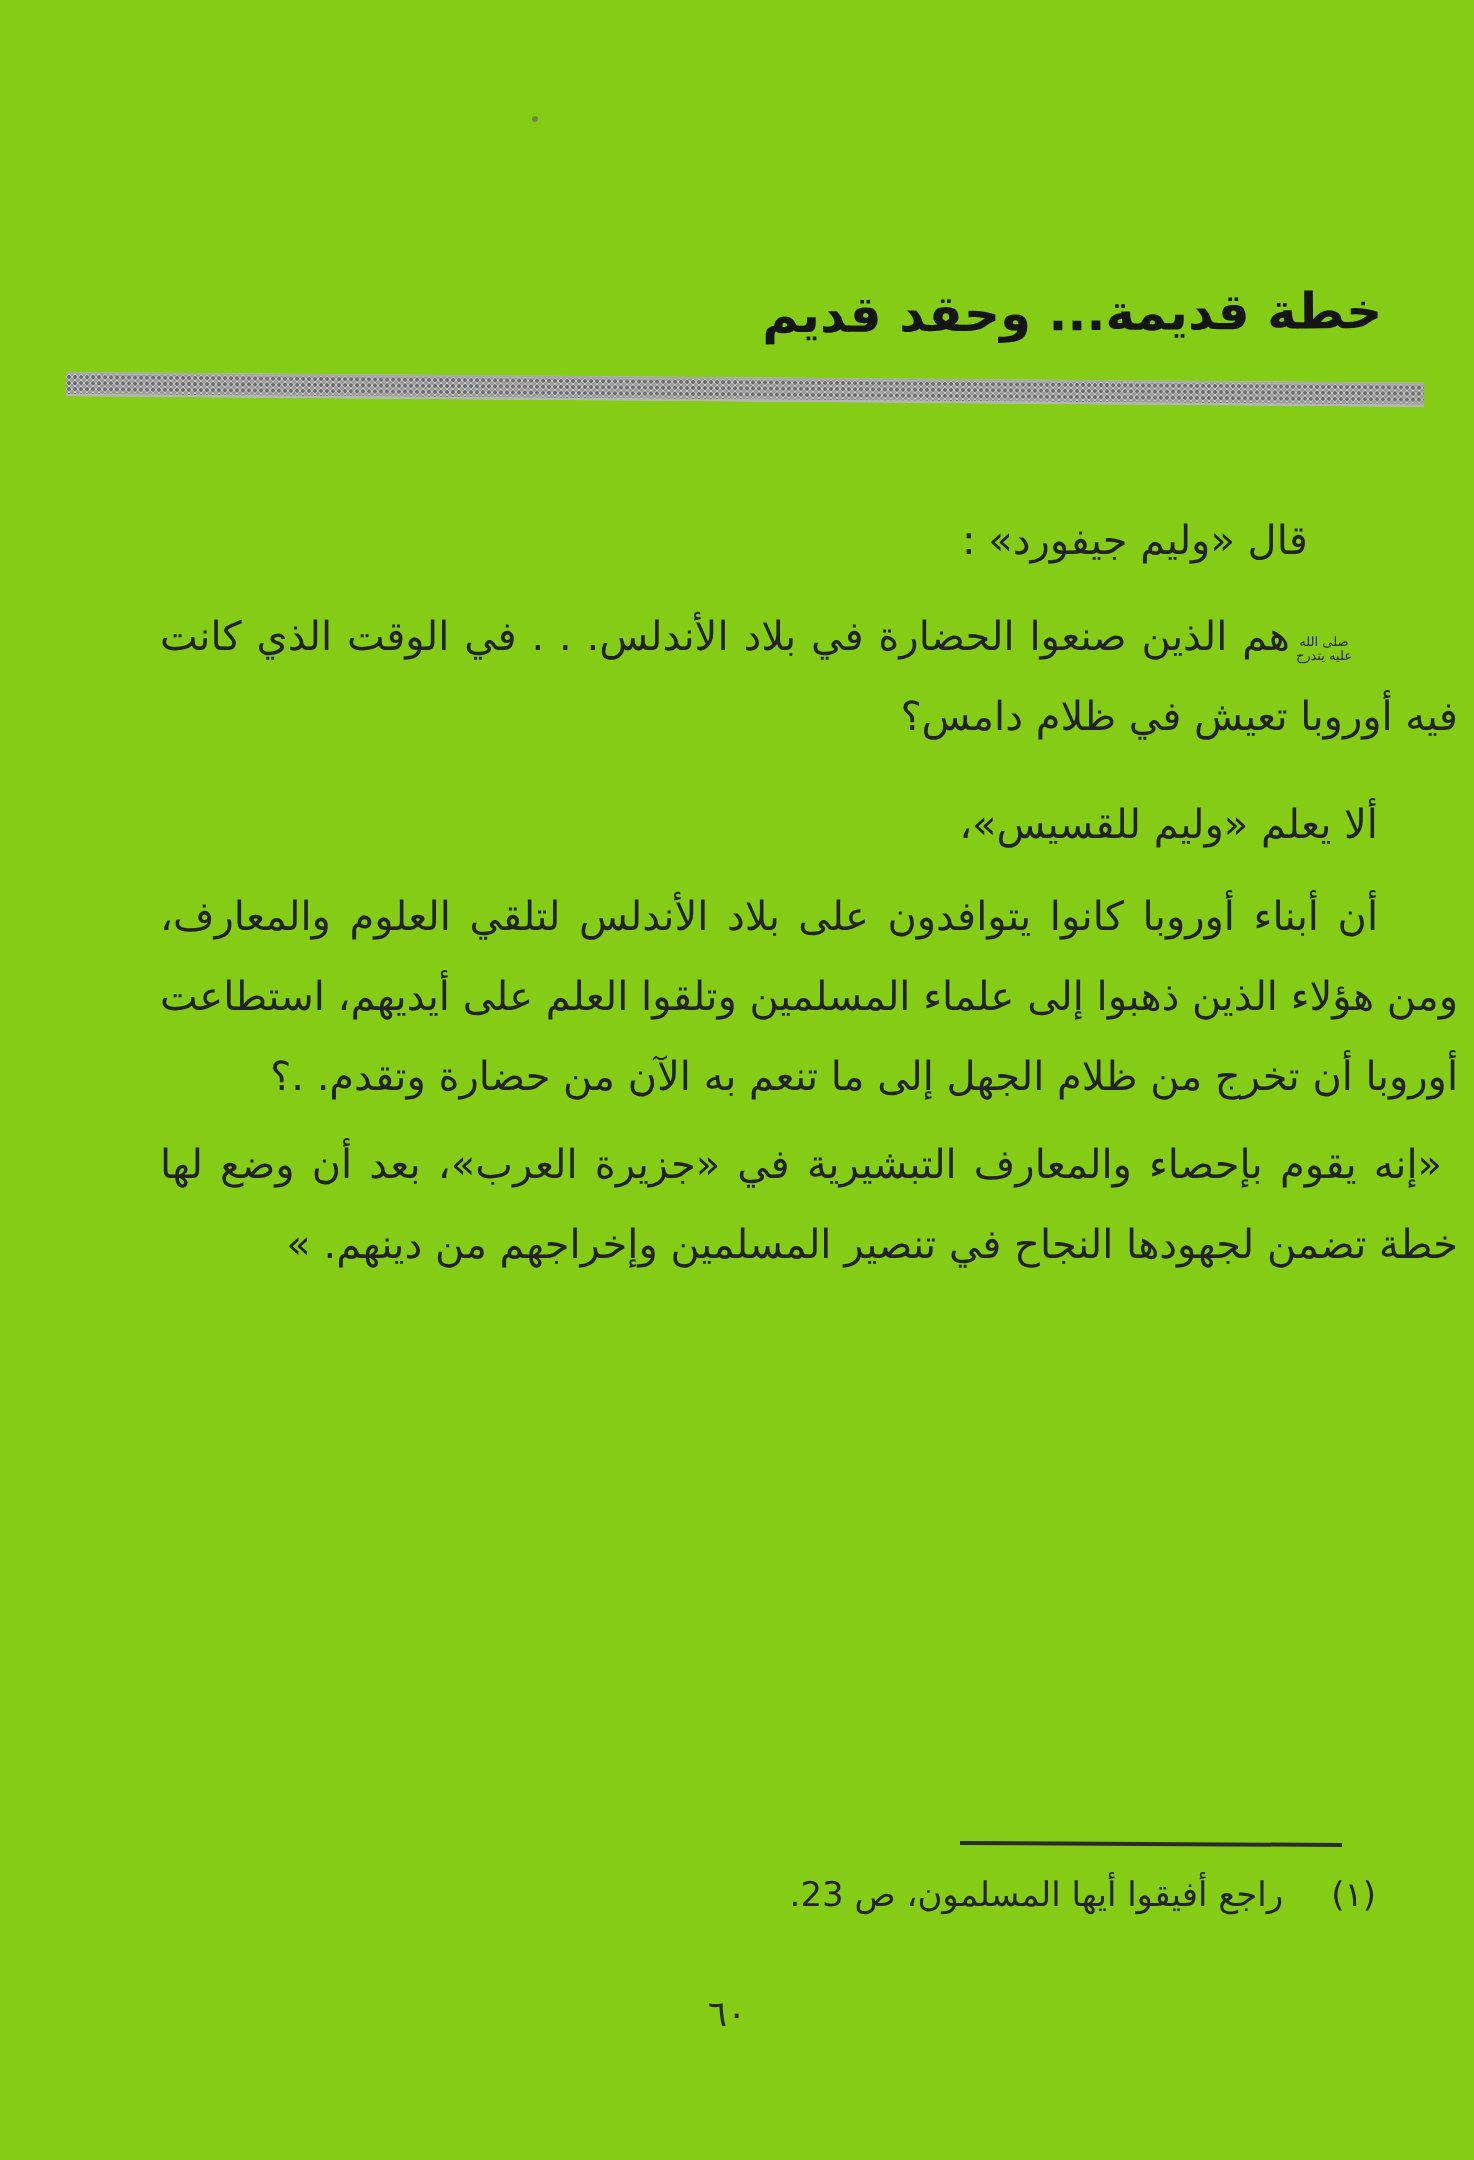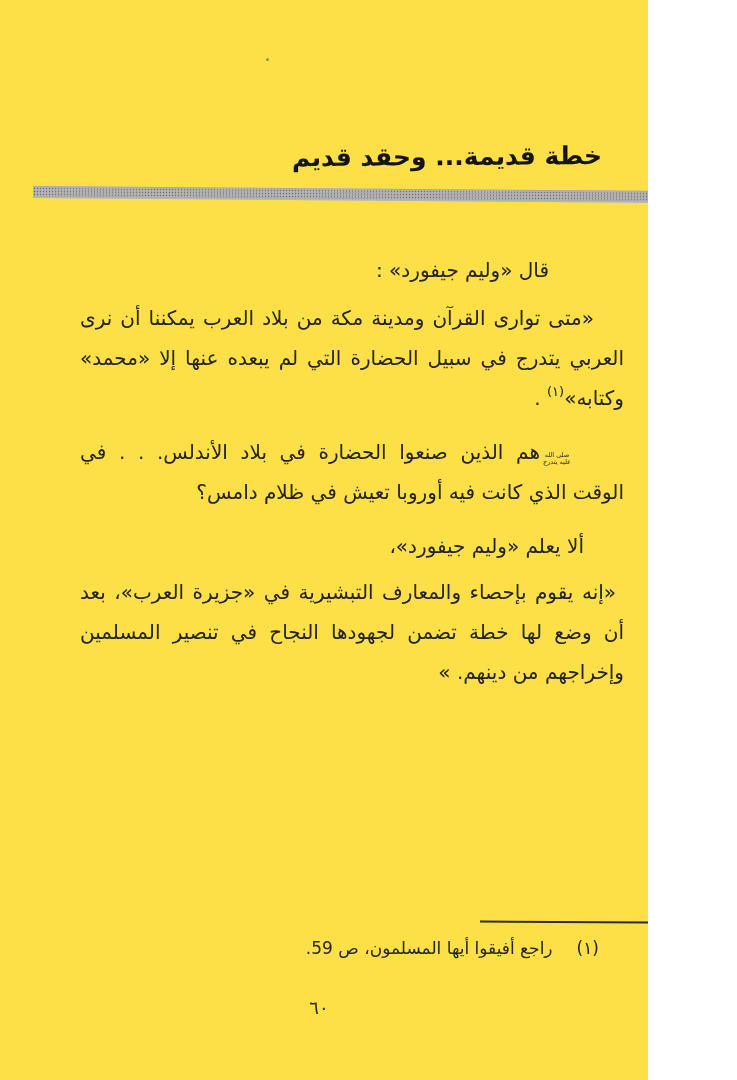--- a/index.html
+++ b/index.html
@@ -1,24 +1,23 @@
 <!DOCTYPE html>
 <html><head>
 <meta charset="utf-8">
 <style>
   html, body { margin: 0; padding: 0; background: #ffffff; }
   .page {
     position: relative;
-    width: 629px;
+    width: 737px;
     height: 1080px;
-    background: #fde047;
+    background: #84cc16;
     overflow: hidden;
     font-family: "DejaVu Sans", sans-serif;
     color: #1e1e1e;
-    padding-left: 19px;
   }
   .speck {
     position: absolute;
     left: 266px; top: 58px;
     width: 3px; height: 3px;
     background: #6a6a6a;
     border-radius: 50%;
     opacity: .7;
   }
   .chapter-title {
@@ -47,21 +46,21 @@
       radial-gradient(circle, #6e6e6e 0.8px, rgba(0,0,0,0) 1.1px),
       radial-gradient(circle, #9a9a9a 0.8px, rgba(0,0,0,0) 1.1px);
     background-size: 3px 3px, 3px 3px;
     background-position: 0 0, 1.5px 1.5px;
     border-top: 1px solid #a8a8a8;
     border-bottom: 1px solid #b5b5b5;
   }
   .content {
     position: absolute;
     top: 250px;
-    right: 24px;
+    right: 8px;
     left: 60px;
     direction: rtl;
     text-align: justify;
     font-size: 20px;
     line-height: 40px;
     color: #222222;
     margin-left: 20px;
   }
   .content p { margin: 0; }
   .p1 { text-indent: 75px; margin-bottom: 8px !important; }
@@ -129,31 +128,31 @@
   <div class="speck"></div>
 
   <div class="chapter-title">خطة قديمة... وحقد قديم</div>
 
   <div class="divider"></div>
 
   <div class="content">
 
     <p class="p1">قال «وليم جيفورد» :</p>
 
-    <p class="p2"><span>«متى توارى القرآن ومدينة مكة من بلاد العرب يمكننا أن نرى العربي يتدرج في سبيل الحضارة التي لم يبعده عنها إلا «محمد» وكتابه»</span><span class="fn-ref">(١)</span><span> .</span></p>
 
     <p class="p3"><span class="saw-mark"><span>صلى الله</span><span>عليه يتدرج</span></span><span>هم الذين صنعوا الحضارة في بلاد الأندلس. . . في الوقت الذي كانت فيه أوروبا تعيش في ظلام دامس؟</span></p>
 
-    <p class="p4">ألا يعلم «وليم جيفورد»،</p>
+    <p class="p4">ألا يعلم «وليم للقسيس»،</p>
 
+    <p class="p5">أن أبناء أوروبا كانوا يتوافدون على بلاد الأندلس لتلقي العلوم والمعارف، ومن هؤلاء الذين ذهبوا إلى علماء المسلمين وتلقوا العلم على أيديهم، استطاعت أوروبا أن تخرج من ظلام الجهل إلى ما تنعم به الآن من حضارة وتقدم. .؟</p>
 
 
     <p class="p7">«إنه يقوم بإحصاء والمعارف التبشيرية في «جزيرة العرب»، بعد أن وضع لها خطة تضمن لجهودها النجاح في تنصير المسلمين وإخراجهم من دينهم. »</p>
 
   </div>
 
   <div class="fn-rule"></div>
 
-  <div class="footnote"><span class="fn-marker">(١)</span><span>راجع أفيقوا أيها المسلمون، ص 59.</span></div>
+  <div class="footnote"><span class="fn-marker">(١)</span><span>راجع أفيقوا أيها المسلمون، ص 23.</span></div>
 
   <div class="page-number">٦٠</div>
 
 </div>
 
 </body></html>

